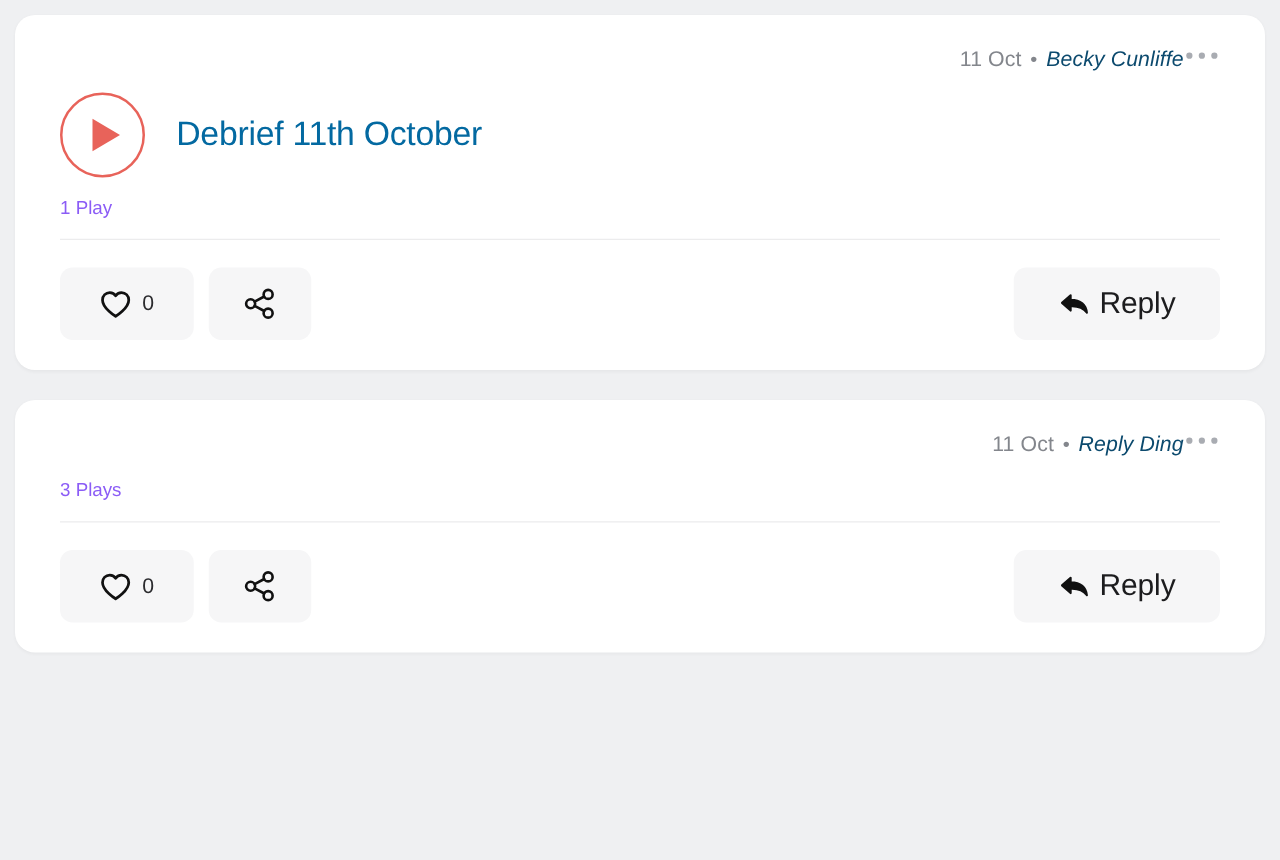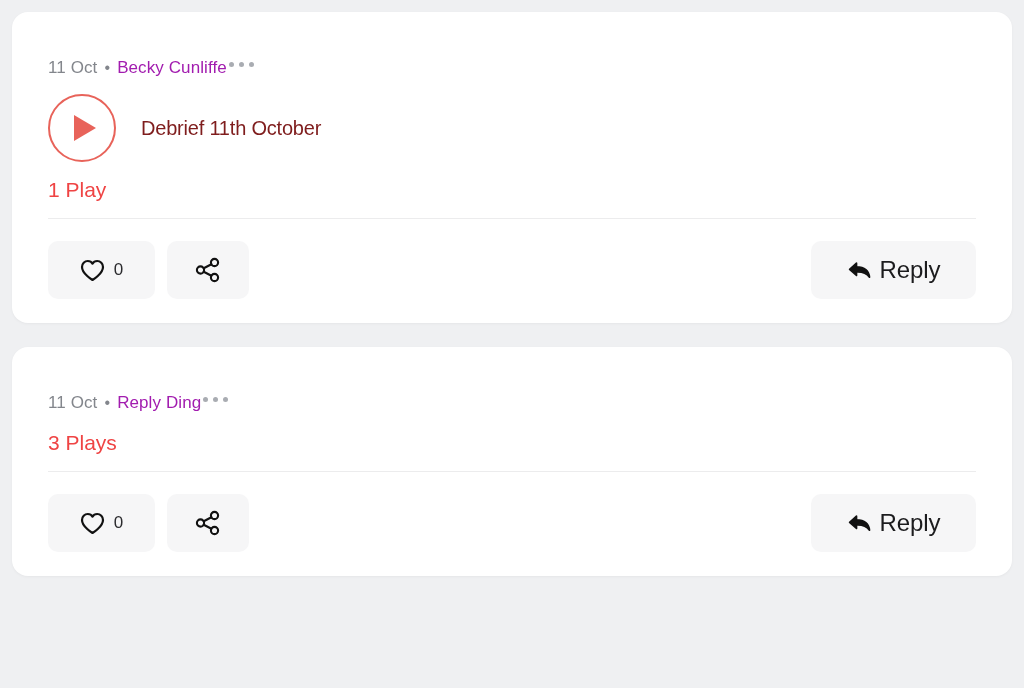--- a/index.html
+++ b/index.html
@@ -26,36 +26,35 @@
     border-radius: 16px;
     padding: 26px 36px 24px 36px;
     box-shadow: 0 1px 3px rgba(0,0,0,0.045);
     position: relative;
   }
 
   
   .post-header {
     display: flex;
     align-items: flex-start;
-    justify-content: flex-start;
+    justify-content: flex-end;
     height: 22px;
-    margin-top: 20px;
   }
 
   .meta {
     font-size: 17px;
     color: #83868c;
     letter-spacing: 0.1px;
     white-space: nowrap;
     display: flex;
     align-items: baseline;
     gap: 7px;
   }
   .meta .sep { color: #83868c; font-size: 16px; }
-  .meta .author { color: #a21caf; }
+  .meta .author { color: #0c4a6e; font-style: italic; }
 
   .kebab {
     display: flex;
     gap: 5px;
     align-items: center;
     padding: 6px 2px;
     cursor: pointer;
     margin-top: -2px;
   }
   .kebab span {
@@ -89,29 +88,29 @@
   .play-tri {
     width: 0; height: 0;
     border-top: 13px solid transparent;
     border-bottom: 13px solid transparent;
     border-left: 22px solid #000;
     margin-left: 6px;
   }
   .play-btn.accent .play-tri { border-left-color: #e8635a; }
 
   .post-title {
-    font-size: 20px;
-    color: #7f1d1d;
+    font-size: 27px;
+    color: #0369a1;
     letter-spacing: -0.2px;
     line-height: 1.1;
   }
 
   .plays {
-    font-size: 21px;
-    color: #ef4444;
+    font-size: 15px;
+    color: #8b5cf6;
     margin-top: 16px;
   }
 
   .divider {
     height: 1px;
     background: #ececed;
     margin-top: 16px;
   }
 
   

